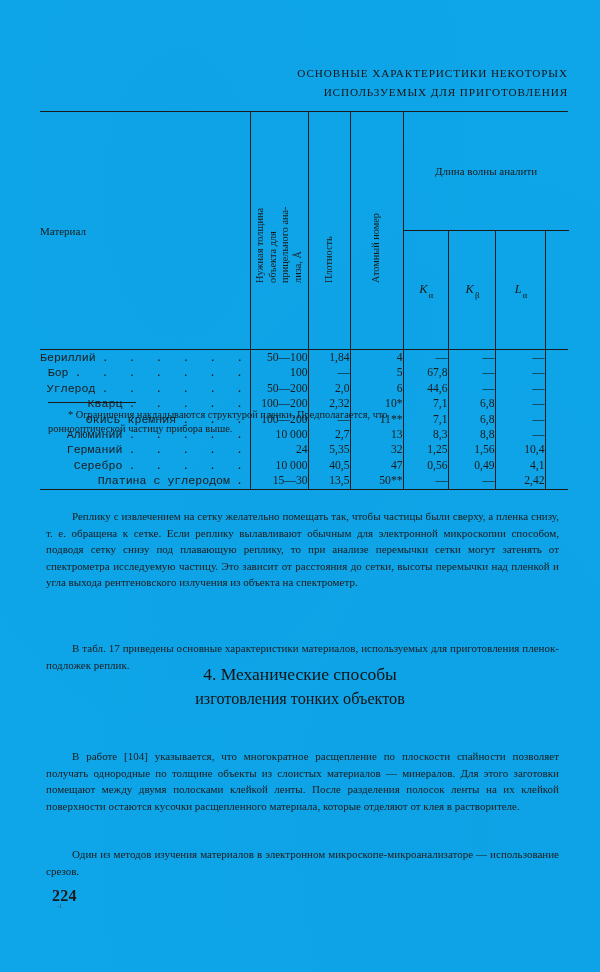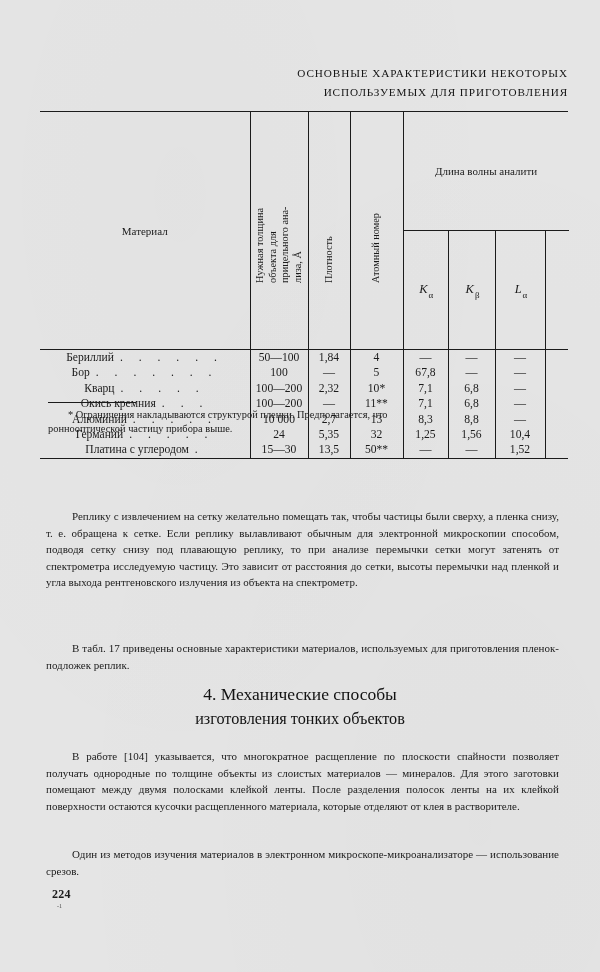--- a/index.html
+++ b/index.html
@@ -15,21 +15,21 @@
     color: #1b1b1b;
     position: relative;
     overflow: hidden;
     -webkit-font-smoothing: antialiased;
   }
 
   
   .page {
     position: absolute;
     inset: 0;
-    background: #e5e5e5;
+    background: #0ea5e9;
   }
 
   
   .paper-tone {
     position: absolute;
     inset: 0;
     background:
       radial-gradient(ellipse at 30% 20%, rgba(0,0,0,0.012), rgba(0,0,0,0) 60%),
       radial-gradient(ellipse at 80% 85%, rgba(0,0,0,0.015), rgba(0,0,0,0) 65%);
     pointer-events: none;
@@ -70,21 +70,21 @@
   .rule-top   { border-top: 1.7px solid #1b1b1b; margin-left: 8px; }
   .rule-thin  { border-top: 1px solid #1b1b1b; }
   .vline      { border-left: 1px solid #1b1b1b; }
 
   
   .hdr-row td {
     height: 118px;
     position: relative;
   }
   .hdr-material {
-    text-align: center;
+    text-align: left;
     font-size: 11px;
     vertical-align: middle;
   }
   .vert-label {
     writing-mode: vertical-rl;
     transform: rotate(180deg);
     white-space: pre-line;
     font-size: 10.3px;
     line-height: 12.5px;
     text-align: left;
@@ -125,31 +125,32 @@
     left: 1px;
   }
 
   
   .drow td {
     height: 15.4px;
     font-size: 11.6px;
     line-height: 15.4px;
   }
   .cell-mat {
-    text-align: center;
+    text-align: right;
     padding-left: 14px;
     white-space: nowrap;
     position: relative;
+    font-family: Liberation Mono, monospace;
   }
   .cell-mat .leaders {
     letter-spacing: 6.5px;
     margin-left: 6px;
     color: #1b1b1b;
   }
-  .cell-num { text-align: center; white-space: nowrap; margin-top: 34px; }
+  .cell-num { text-align: right; white-space: nowrap; margin-top: 34px; }
   .dash { font-size: 12px; }
 
   .first-data td { padding-top: 3px; }
   .last-data td  { padding-bottom: 3px; }
 
   
   .fn-rule {
     position: absolute;
     left: 48px;
     top: 402px;
@@ -192,34 +193,34 @@
   #para-1 { top: 508px; }
   #para-2 { top: 640px; }
   #para-3 { top: 748px; }
   #para-4 { top: 846px; }
 
   
   .section-heading {
     position: absolute;
     left: 40px;
     width: 520px;
-    top: 682px;
+    top: 662px;
     text-align: center;
     font-size: 17.5px;
     line-height: 25px;
     color: #121212;
   }
   .section-heading .ln2 { font-size: 16.2px; }
 
   
   .folio {
     position: absolute;
     left: 52px;
     top: 887px;
-    font-size: 12px;
+    font-size: 16px;
     font-weight: bold;
     letter-spacing: 0.3px;
   }
   .folio-mark {
     position: absolute;
     left: 57px;
     top: 903px;
     font-size: 6px;
     color: #4a4a4a;
   }
@@ -317,20 +318,30 @@
             <td class="cell-mat"><span>Бор</span><span class="leaders">. . . . . . .</span></td>
             <td class="cell-num vline">100</td>
             <td class="cell-num vline"><span class="dash">—</span></td>
             <td class="cell-num vline">5</td>
             <td class="cell-num vline">67,8</td>
             <td class="cell-num vline"><span class="dash">—</span></td>
             <td class="cell-num vline"><span class="dash">—</span></td>
             <td class="vline"></td>
           </tr>
           <tr class="drow">
+            <td class="cell-mat"><span>Углерод</span><span class="leaders">. . . . . .</span></td>
+            <td class="cell-num vline">50—200</td>
+            <td class="cell-num vline">2,0</td>
+            <td class="cell-num vline">6</td>
+            <td class="cell-num vline">44,6</td>
+            <td class="cell-num vline"><span class="dash">—</span></td>
+            <td class="cell-num vline"><span class="dash">—</span></td>
+            <td class="vline"></td>
+          </tr>
+          <tr class="drow">
             <td class="cell-mat"><span>Кварц</span><span class="leaders">. . . . .</span></td>
             <td class="cell-num vline">100—200</td>
             <td class="cell-num vline">2,32</td>
             <td class="cell-num vline">10*</td>
             <td class="cell-num vline">7,1</td>
             <td class="cell-num vline">6,8</td>
             <td class="cell-num vline"><span class="dash">—</span></td>
             <td class="vline"></td>
           </tr>
           <tr class="drow">
@@ -356,28 +367,38 @@
           <tr class="drow">
             <td class="cell-mat"><span>Германий</span><span class="leaders">. . . . .</span></td>
             <td class="cell-num vline">24</td>
             <td class="cell-num vline">5,35</td>
             <td class="cell-num vline">32</td>
             <td class="cell-num vline">1,25</td>
             <td class="cell-num vline">1,56</td>
             <td class="cell-num vline">10,4</td>
             <td class="vline"></td>
           </tr>
+          <tr class="drow">
+            <td class="cell-mat"><span>Серебро</span><span class="leaders">. . . . .</span></td>
+            <td class="cell-num vline">10 000</td>
+            <td class="cell-num vline">40,5</td>
+            <td class="cell-num vline">47</td>
+            <td class="cell-num vline">0,56</td>
+            <td class="cell-num vline">0,49</td>
+            <td class="cell-num vline">4,1</td>
+            <td class="vline"></td>
+          </tr>
           <tr class="drow last-data">
             <td class="cell-mat"><span>Платина  с  углеродом</span><span class="leaders">.</span></td>
             <td class="cell-num vline">15—30</td>
             <td class="cell-num vline">13,5</td>
             <td class="cell-num vline">50**</td>
             <td class="cell-num vline"><span class="dash">—</span></td>
             <td class="cell-num vline"><span class="dash">—</span></td>
-            <td class="cell-num vline">1,52</td>
+            <td class="cell-num vline">2,42</td>
             <td class="vline"></td>
           </tr>
         </tbody>
 
       <tbody>
           <tr>
         <td class="rule-top" style="height:0"></td>
         <td class="rule-top" style="height:0"></td>
         <td class="rule-top" style="height:0"></td>
         <td class="rule-top" style="height:0"></td>

